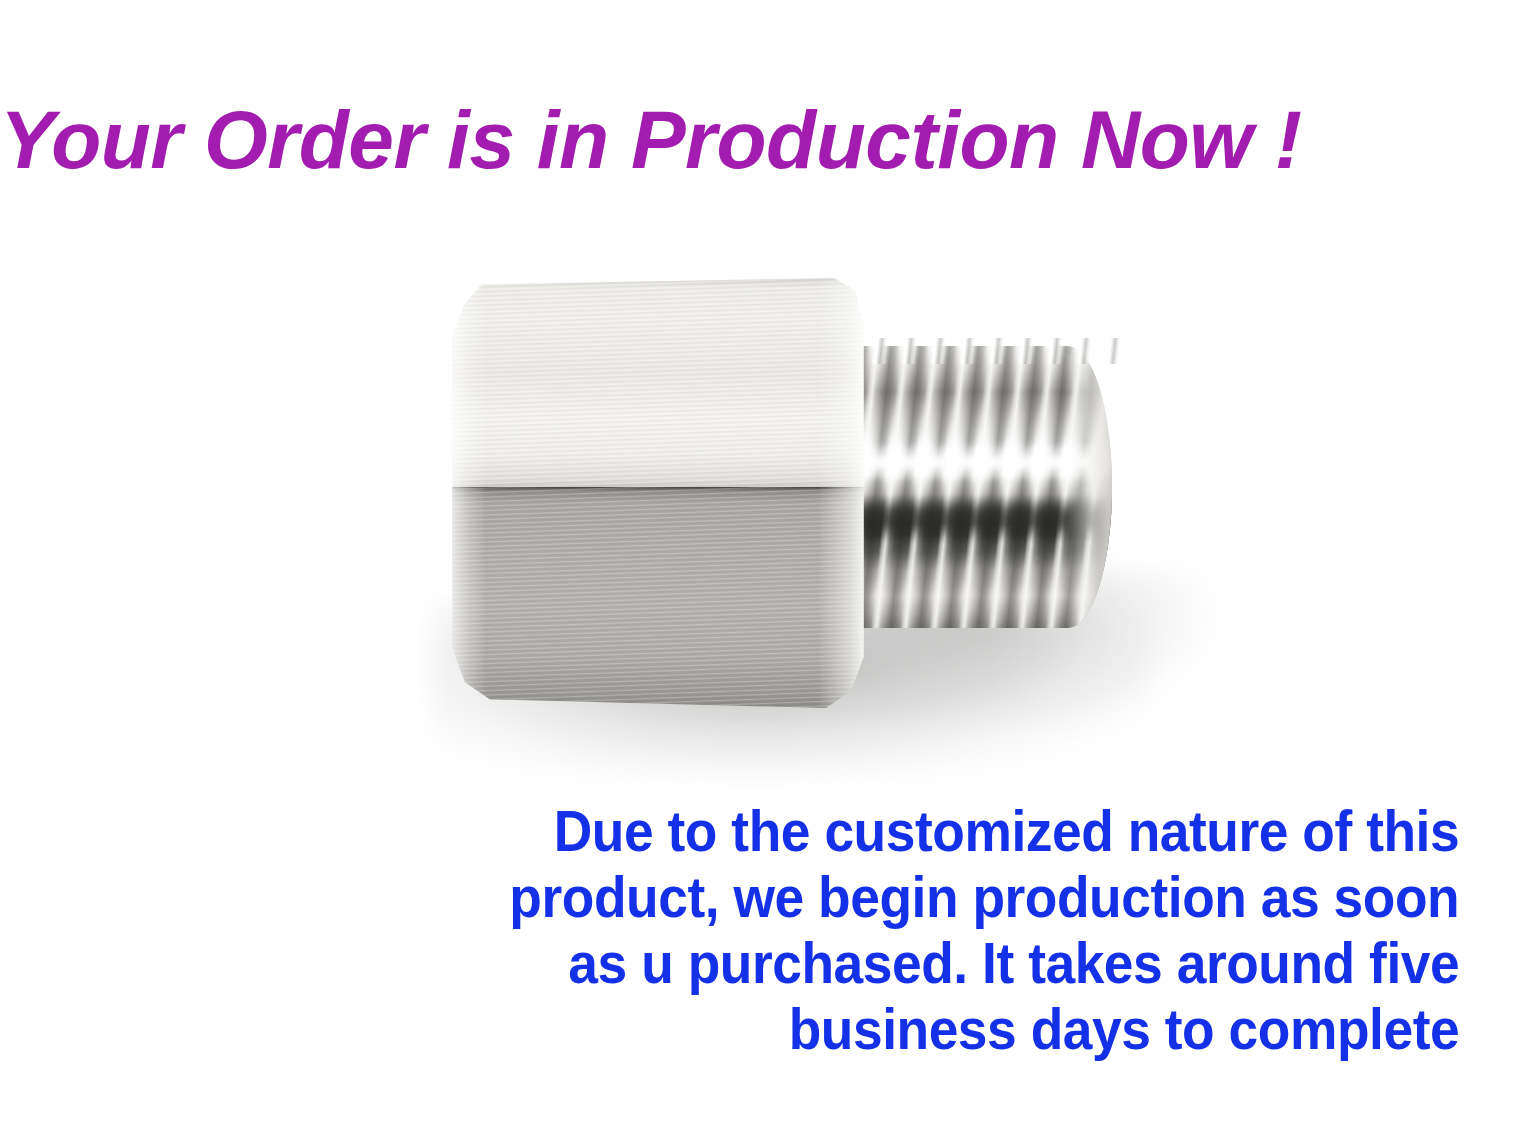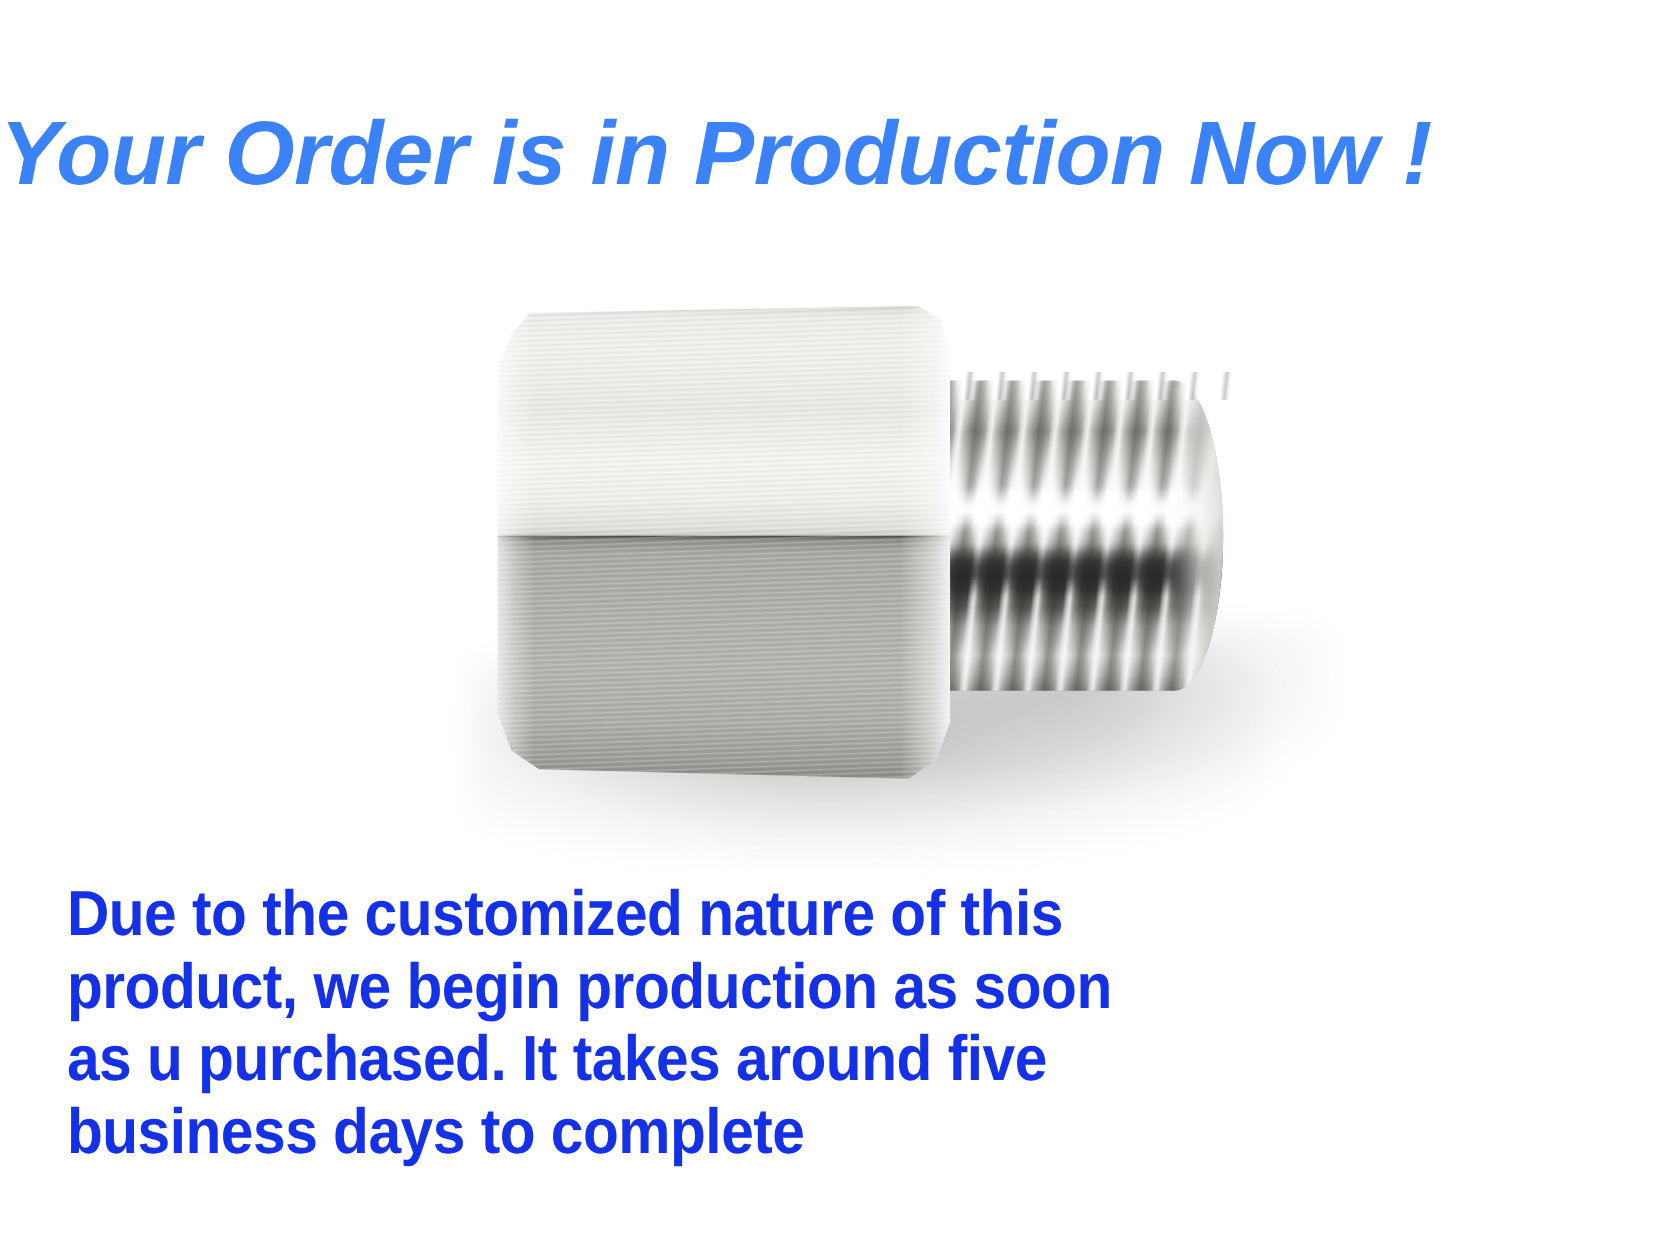--- a/index.html
+++ b/index.html
@@ -24,21 +24,21 @@
     left: 0;
     top: 92px;
     width: 1296px;
     text-align: center;
     font-family: "Liberation Sans", sans-serif;
     font-weight: bold;
     font-style: italic;
     font-size: 82px;
     letter-spacing: -0.5px;
     line-height: 96px;
-    color: #3b82f6;
+    color: #a21caf;
     white-space: nowrap;
     -webkit-font-smoothing: antialiased;
   }
 
   
   #photo {
     position: absolute;
     left: 360px;
     top: 240px;
     width: 840px;
@@ -283,21 +283,21 @@
       rgba(250,250,248,0.55) 38%,
       rgba(255,255,255,0) 100%);
   }
 
   
   #body-copy {
     position: absolute;
     left: 0;
     top: 798px;
     width: 1520px;
-    text-align: left;
+    text-align: right;
     font-family: "Liberation Sans Narrow", "Liberation Sans", sans-serif;
     font-weight: bold;
     font-size: 58px;
     line-height: 66px;
     letter-spacing: -0.5px;
     color: #1531e8;
     -webkit-font-smoothing: antialiased;
   }
   #body-copy .line {
     display: block;

